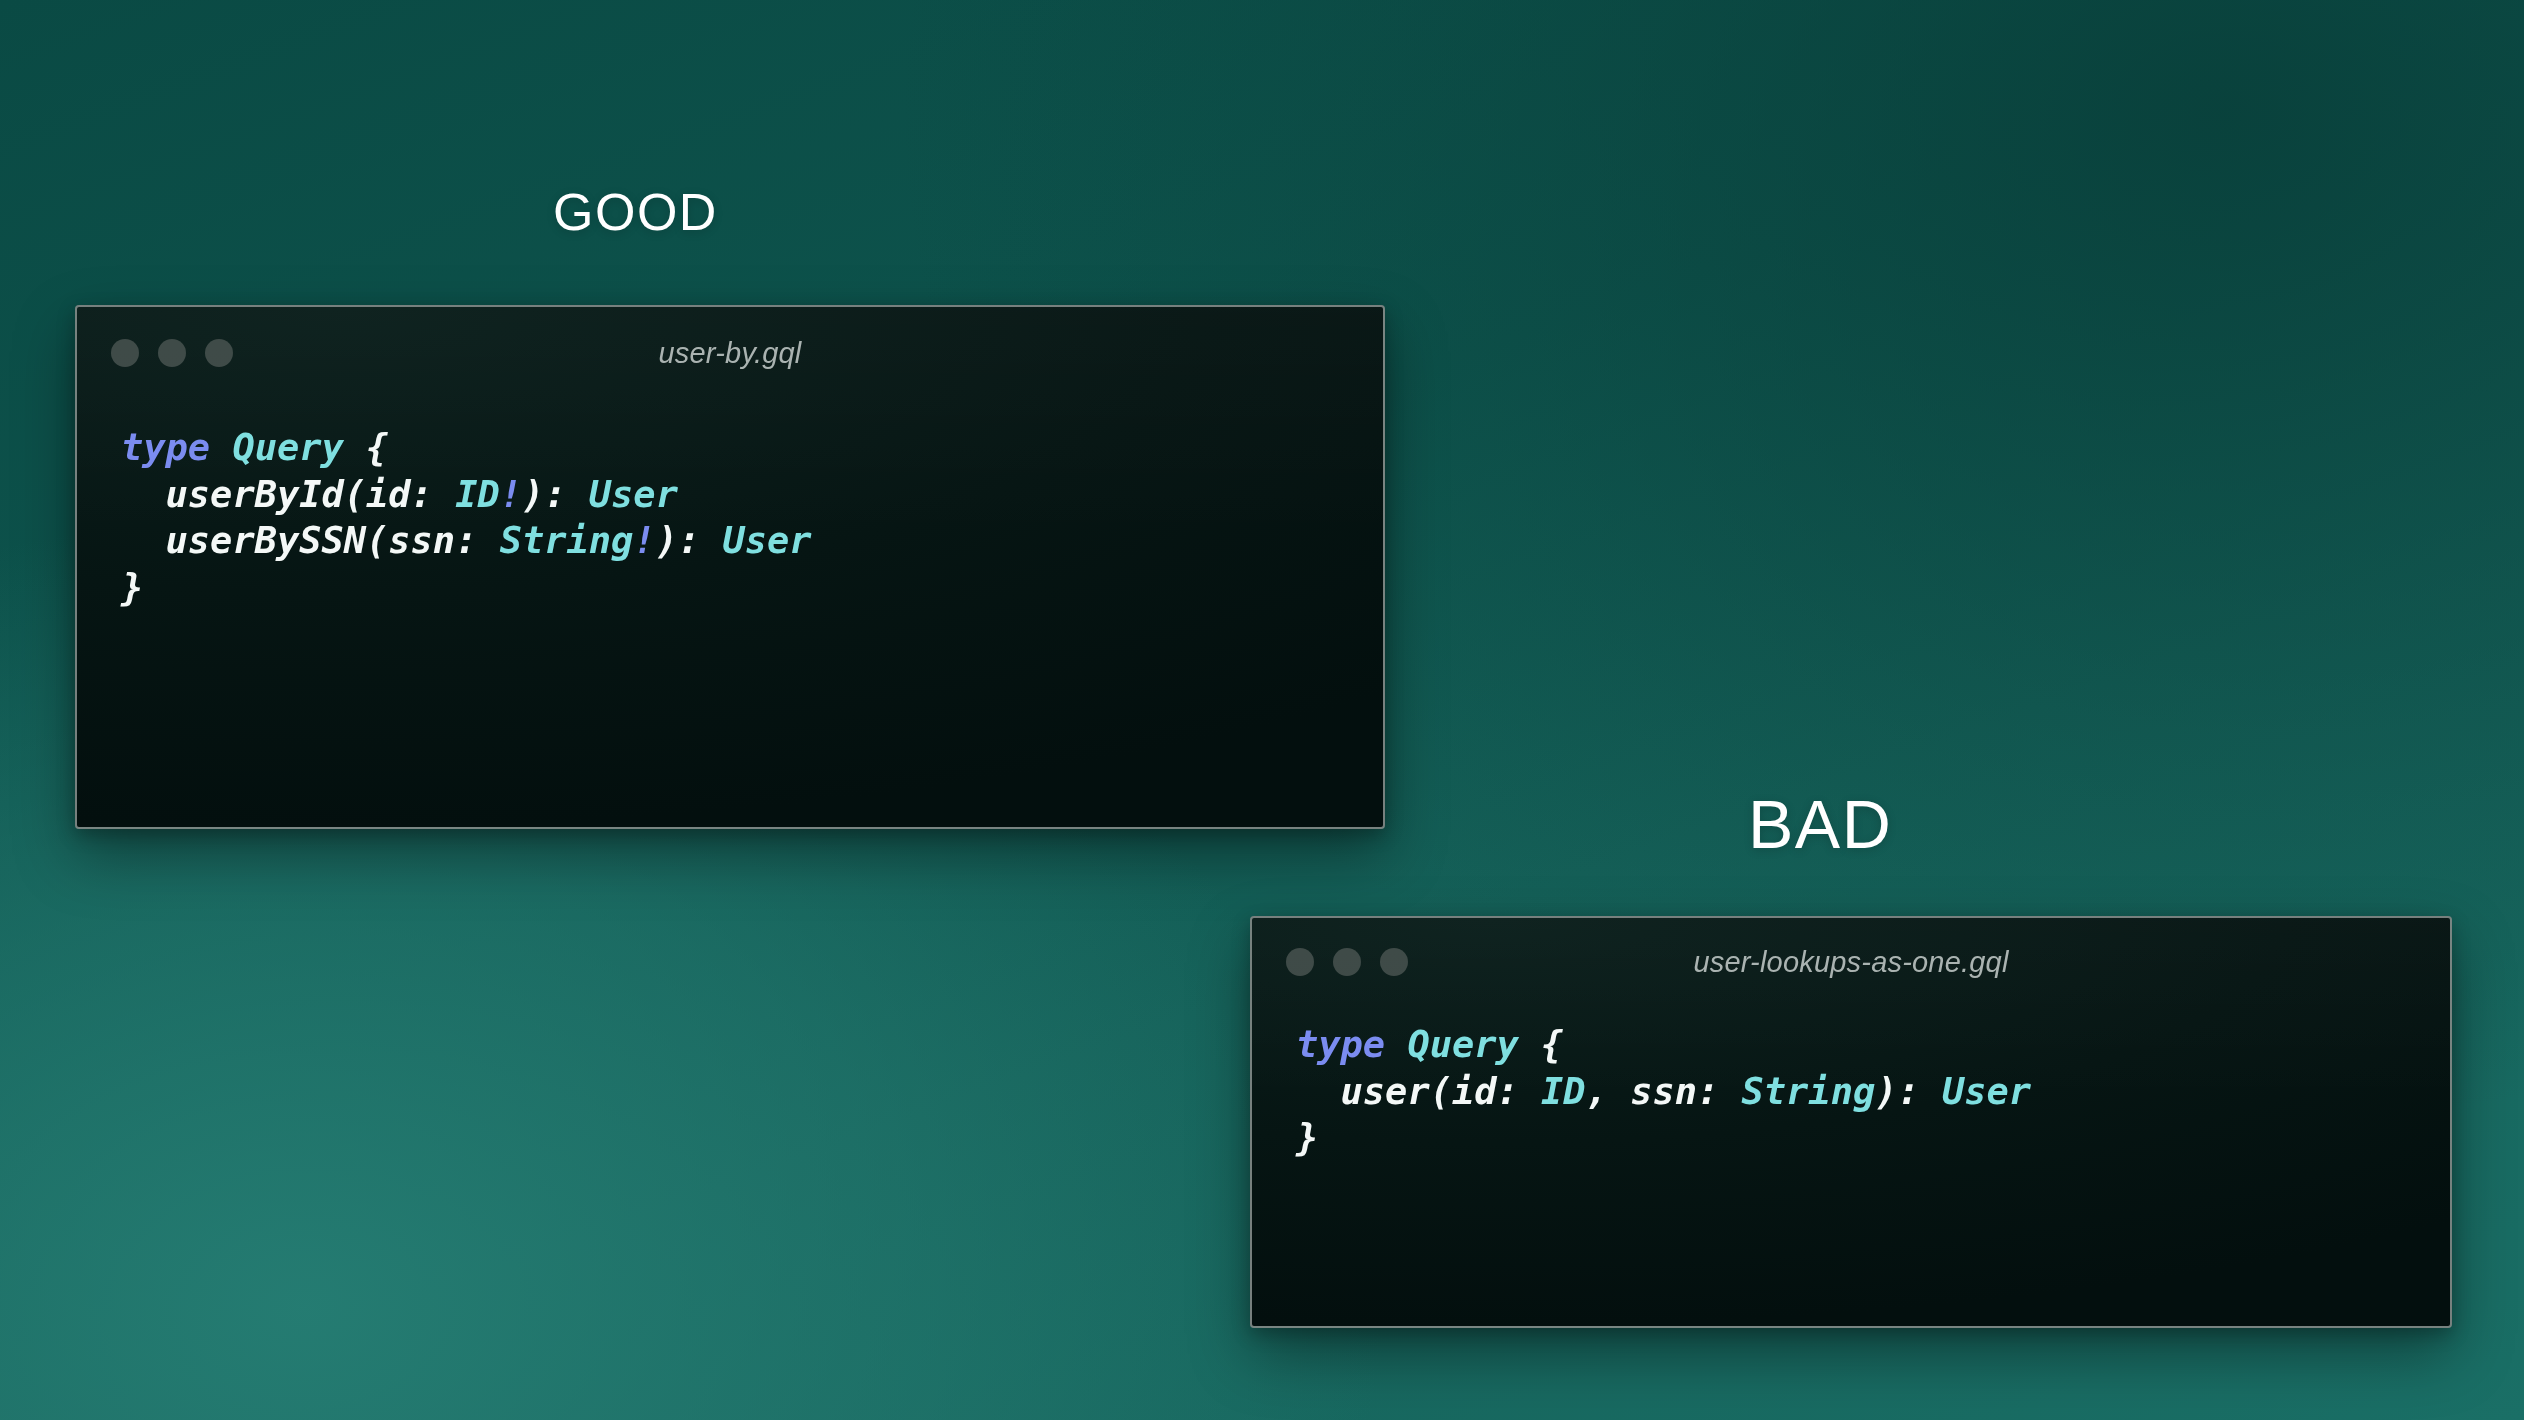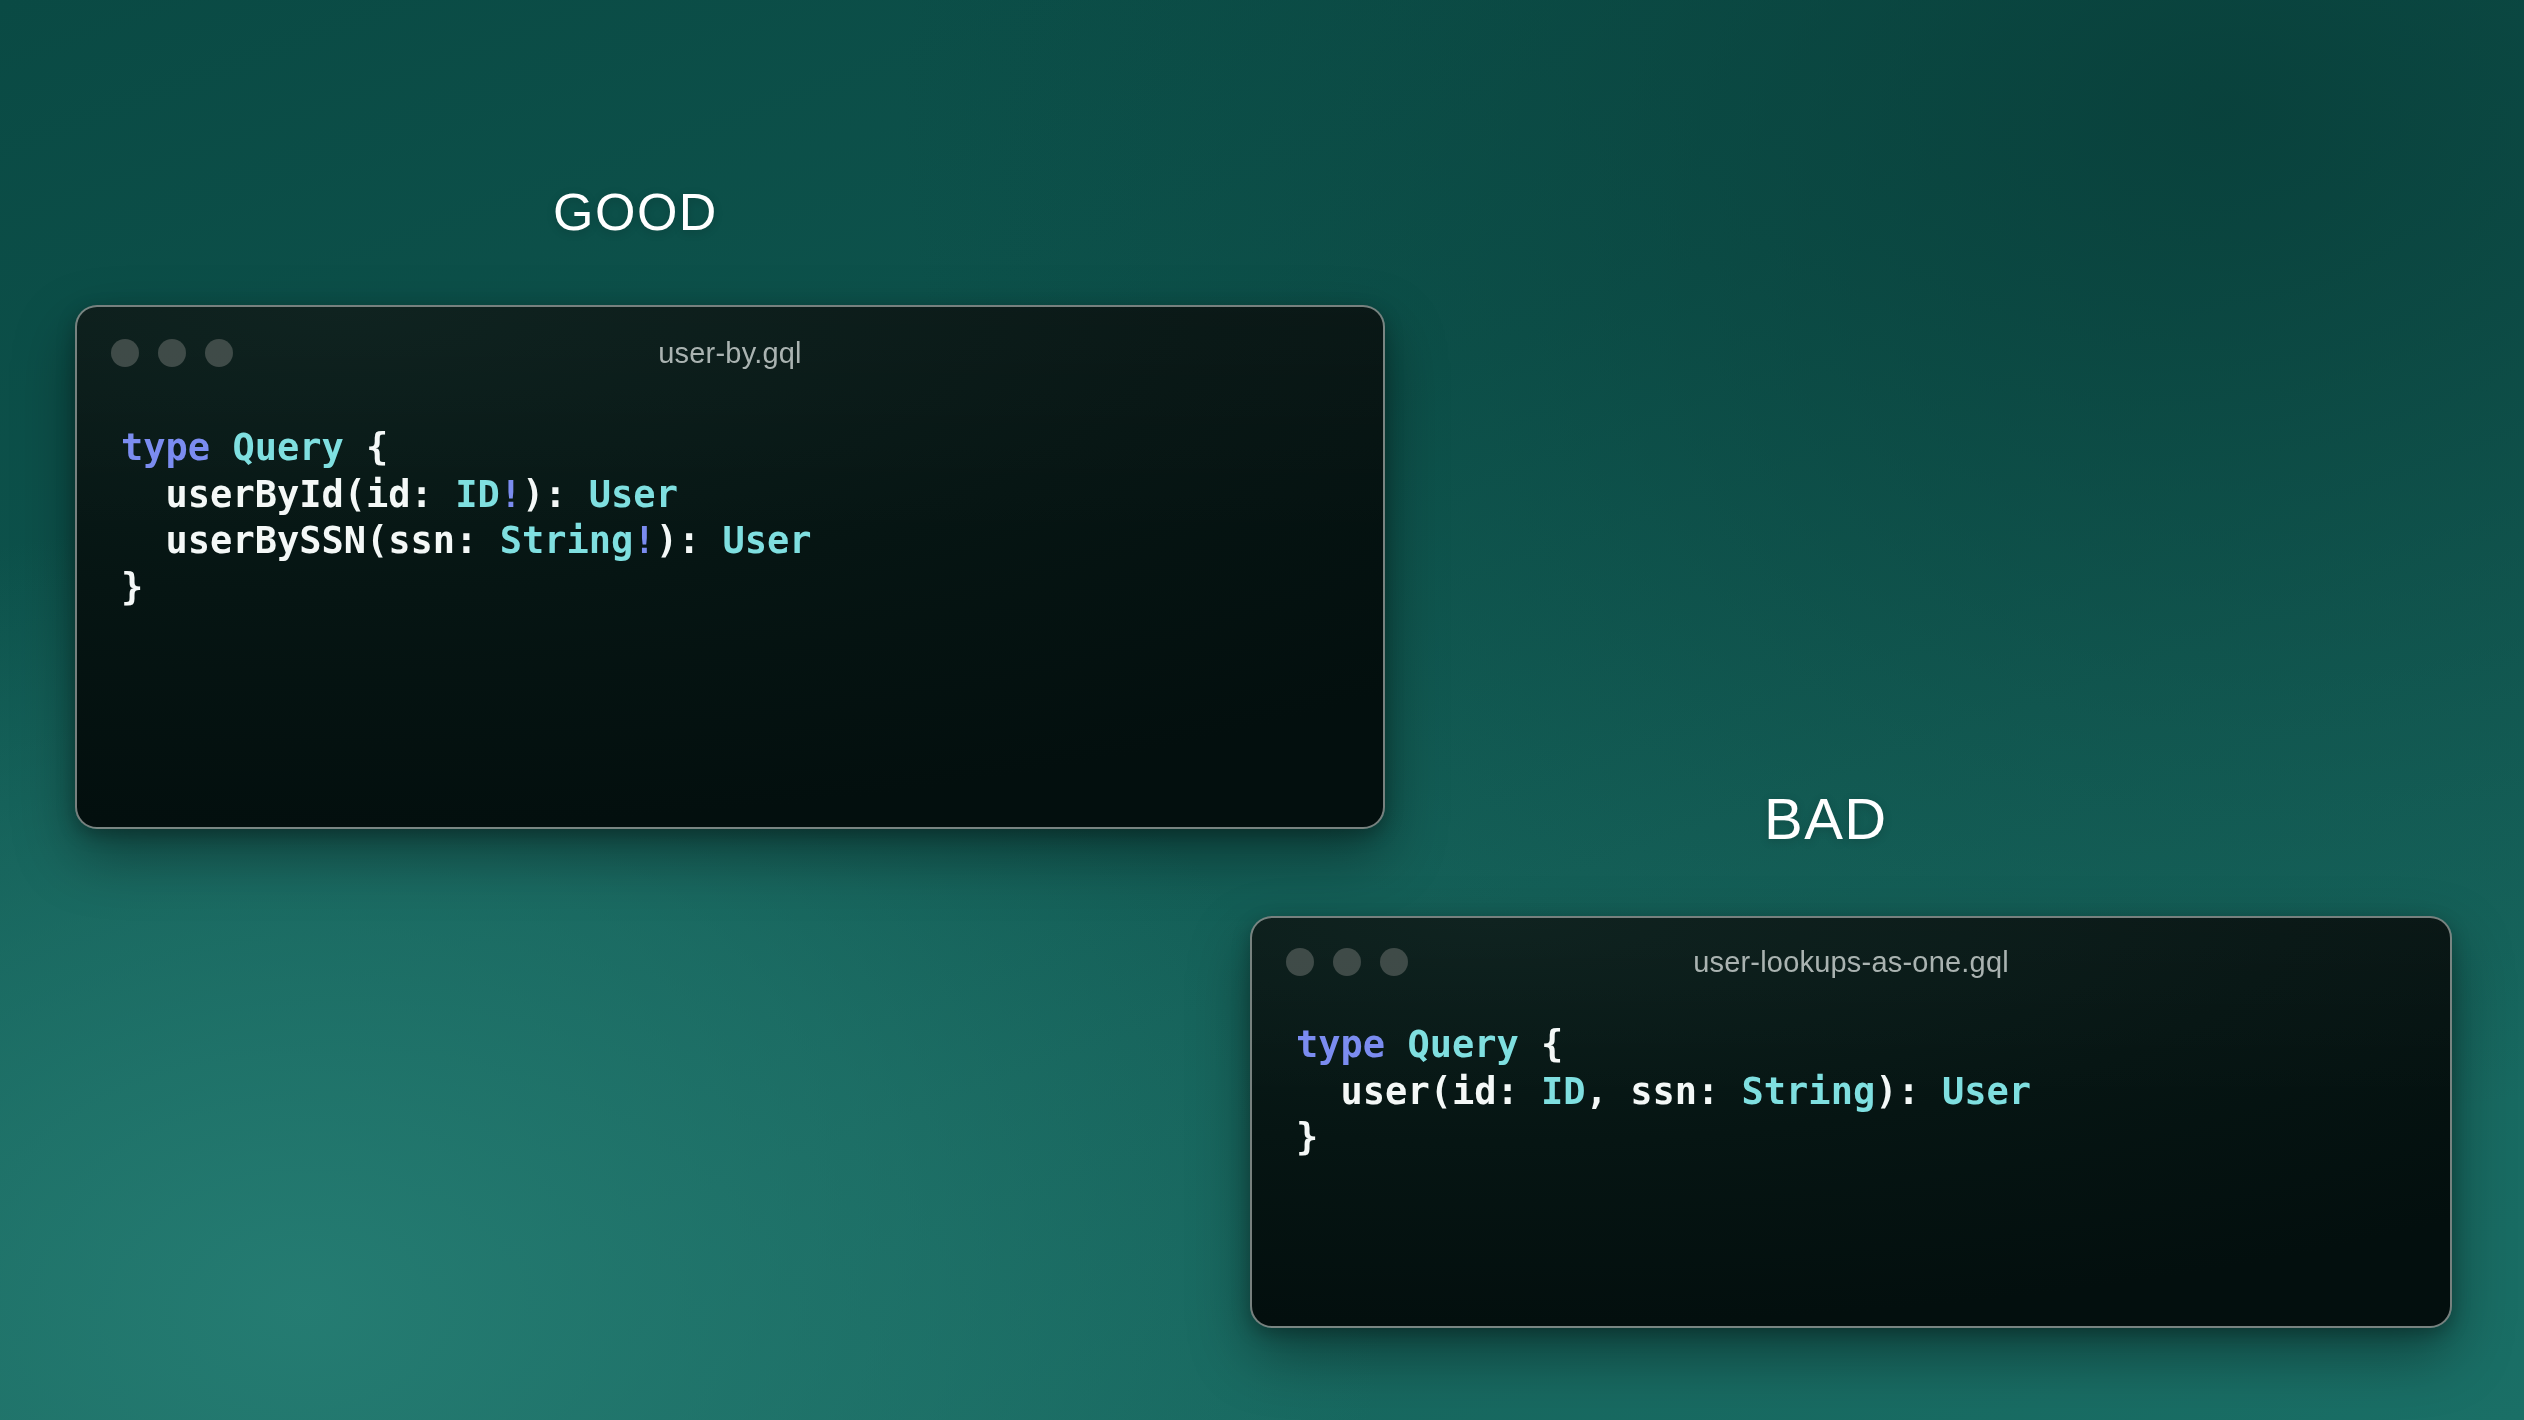--- a/index.html
+++ b/index.html
@@ -26,29 +26,30 @@
     background:
       radial-gradient(ellipse 1500px 1100px at 12% 92%, rgba(38,126,116,0.92) 0%, rgba(38,126,116,0.45) 42%, rgba(38,126,116,0.0) 72%),
       radial-gradient(ellipse 1700px 1300px at 88% 8%, rgba(8,62,57,0.85) 0%, rgba(8,62,57,0.30) 48%, rgba(8,62,57,0.0) 78%),
       linear-gradient(160deg, #0a4a44 0%, #0e554e 38%, #156159 62%, #1a6f66 100%);
     overflow: hidden;
   }
 
   
   .window {
     position: absolute;
-    border-radius: 22px;
+    border-radius: 4px;
     border: 2px solid rgba(190,198,196,0.62);
     background:
       radial-gradient(ellipse 120% 100% at 20% 0%, #0b1f1c 0%, #061513 55%, #030f0e 100%);
     box-shadow:
       0 26px 60px rgba(0,0,0,0.38),
       0 6px 18px rgba(0,0,0,0.26);
     overflow: hidden;
     box-sizing: border-box;
+    font-style: italic;
   }
 
   .window::after {
     
     content: "";
     position: absolute;
     left: 0; right: 0; top: 0;
     height: 46%;
     background: linear-gradient(180deg, rgba(255,255,255,0.020) 0%, rgba(255,255,255,0.0) 100%);
     pointer-events: none;
@@ -124,21 +125,21 @@
 
   
   #label-good { left: 553px; top: 186px; font-size: 52px; }
   #window-good {
     left: 75px;
     top: 305px;
     width: 1310px;
     height: 524px;
   }
 
-  #label-bad { left: 1748px; top: 790px; font-size: 58px; margin-left: 16px; }
+  #label-bad { left: 1748px; top: 790px; font-size: 68px; }
   #window-bad {
     left: 1250px;
     top: 916px;
     width: 1202px;
     height: 412px;
   }
 
   #window-bad .titlebar { height: 88px; }
   #window-bad .code { padding-top: 16px; font-size: 37px; }
 </style>

